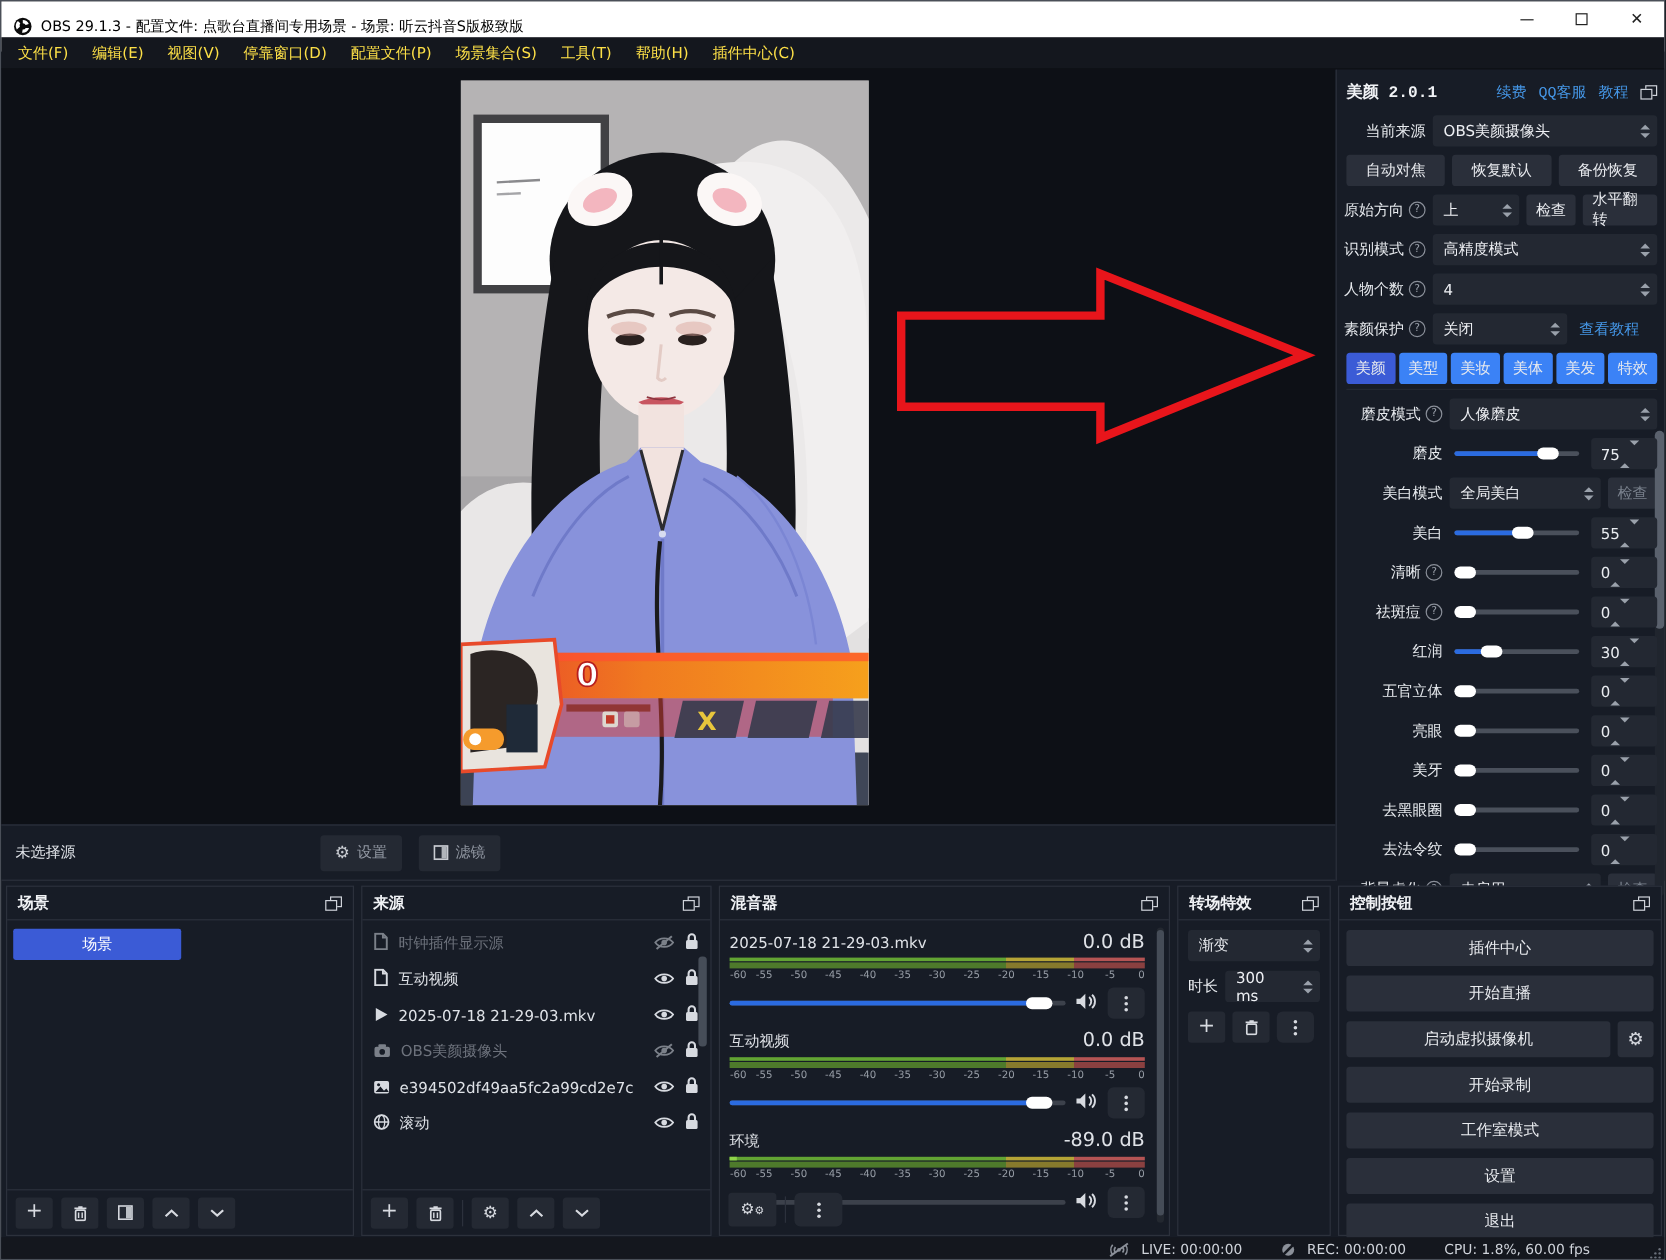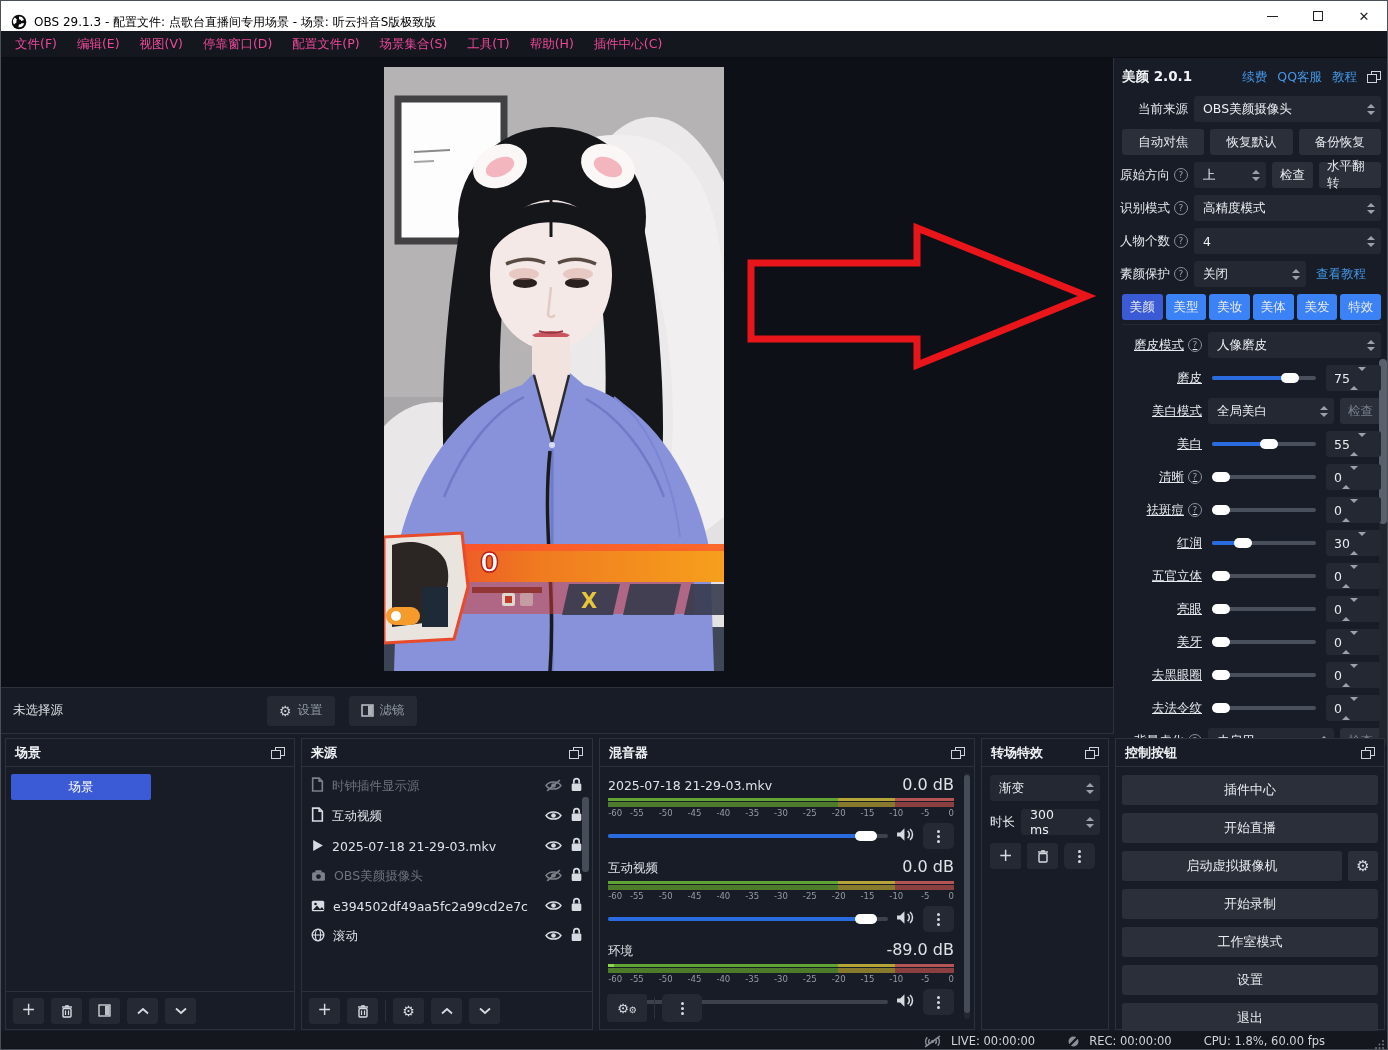--- a/index.html
+++ b/index.html
@@ -8,42 +8,42 @@
   
   .titlebar{position:absolute;left:0;top:0;width:100%;height:42px;background:#ffffff;display:flex;align-items:center;padding:0 10px;}
   .tb-title{font-size:12px;color:#000;margin-left:7px;}
   .win-btns{position:absolute;right:0;top:0;height:30px;display:flex;}
   .wbtn{width:46px;height:30px;display:flex;align-items:center;justify-content:center;}
   .wb-min{width:11px;height:1px;background:#222;}
   .wb-max{width:10px;height:10px;border:1px solid #222;}
   .wb-close{font-size:13px;color:#222;line-height:1;}
   
   .menubar{position:absolute;left:0;top:30px;width:100%;height:27px;background:#14171e;display:flex;align-items:center;padding:0 4px;border-bottom:1px solid #0c0e13;}
-  .menu-item{color:#ec4899;font-size:12.5px;padding:0 10px;height:27px;display:flex;align-items:center;}
+  .menu-item{color:#fde047;font-size:12.5px;padding:0 10px;height:27px;display:flex;align-items:center;}
   
   .canvas{position:absolute;left:0;top:57px;width:1112px;height:629px;background:#0d1016;}
   .video{position:absolute;left:383px;top:9px;width:340px;height:604px;background:#b5b3b4;overflow:hidden;}
   .arrow-svg{position:absolute;left:0;top:0;width:1112px;height:629px;pointer-events:none;}
   
   .nosource{position:absolute;left:0;top:686px;width:1112px;height:47px;background:#171c26;border-top:1px solid #2c313c;border-bottom:1px solid #2c313c;display:flex;align-items:center;}
   .ns-label{color:#dfe2e7;font-size:12.5px;margin-left:12px;}
   .ns-btn{height:30px;background:#242933;border-radius:3px;display:flex;align-items:center;gap:6px;padding:0 12px;color:#9298a3;font-size:12.5px;}
   .ns-btn .g{color:#c9ccd2;font-size:14px;line-height:1;}
   
   .beauty{position:absolute;left:1112px;top:57px;width:276px;height:676px;background:#171c26;border-left:1px solid #2c313c;padding:6px 8px 0 8px;}
-  .bp-head{display:flex;align-items:center;height:26px;margin-bottom:6px;}
+  .bp-head{display:flex;align-items:center;height:26px;margin-bottom:6px;font-family:Liberation Mono, monospace;}
   .bp-title{color:#f0f2f5;font-size:13.5px;font-weight:bold;}
   .bp-links{margin-left:auto;display:flex;gap:10px;}
   .bp-link{color:var(--link,#4596e6);font-size:12.5px;}
   .popout{position:relative;width:14px;height:12px;display:inline-block;}
   .popout::before{content:'';position:absolute;right:0;top:0;width:8px;height:7px;border:1.5px solid #cfd3da;}
   .popout::after{content:'';position:absolute;left:0;bottom:0;width:8px;height:7px;border:1.5px solid #cfd3da;background:#171c26;}
   .bp-row{display:flex;align-items:center;height:26px;margin-bottom:7px;gap:6px;}
   .bp-lab{width:66px;display:flex;justify-content:flex-end;align-items:center;gap:4px;color:#e7eaee;font-size:12.5px;white-space:nowrap;flex:none;}
-  .bp-lab.wide{width:80px;text-decoration:underline;}
+  .bp-lab.wide{width:80px;}
   .help{width:14px;height:14px;border:1.3px solid #8a8f99;border-radius:50%;color:#9aa0aa;font-size:9px;display:flex;align-items:center;justify-content:center;flex:none;}
   .dd{position:relative;background:#232832;border-radius:3px;height:26px;display:flex;align-items:center;color:#edeff3;font-size:12.5px;padding:0 24px 0 9px;}
   .dd .chev{position:absolute;right:0;top:0;bottom:0;width:20px;display:flex;flex-direction:column;align-items:center;justify-content:center;gap:3px;}
   .tri-u{width:0;height:0;border-left:4px solid transparent;border-right:4px solid transparent;border-bottom:4px solid #9aa1ab;}
   .tri-d{width:0;height:0;border-left:4px solid transparent;border-right:4px solid transparent;border-top:4px solid #9aa1ab;}
   .btn{background:#2a2f3a;border-radius:3px;height:26px;display:flex;align-items:center;justify-content:center;color:#e8eaee;font-size:12.5px;padding:0 8px;}
   .btn.grey{color:#79808c;}
   .flex1{flex:1;}
   .tabs{display:flex;gap:3px;height:26px;margin-bottom:4px;}
   .tab{flex:1;background:#3b82f6;border-radius:3px;display:flex;align-items:center;justify-content:center;color:#e8eaee;font-size:12.5px;}

